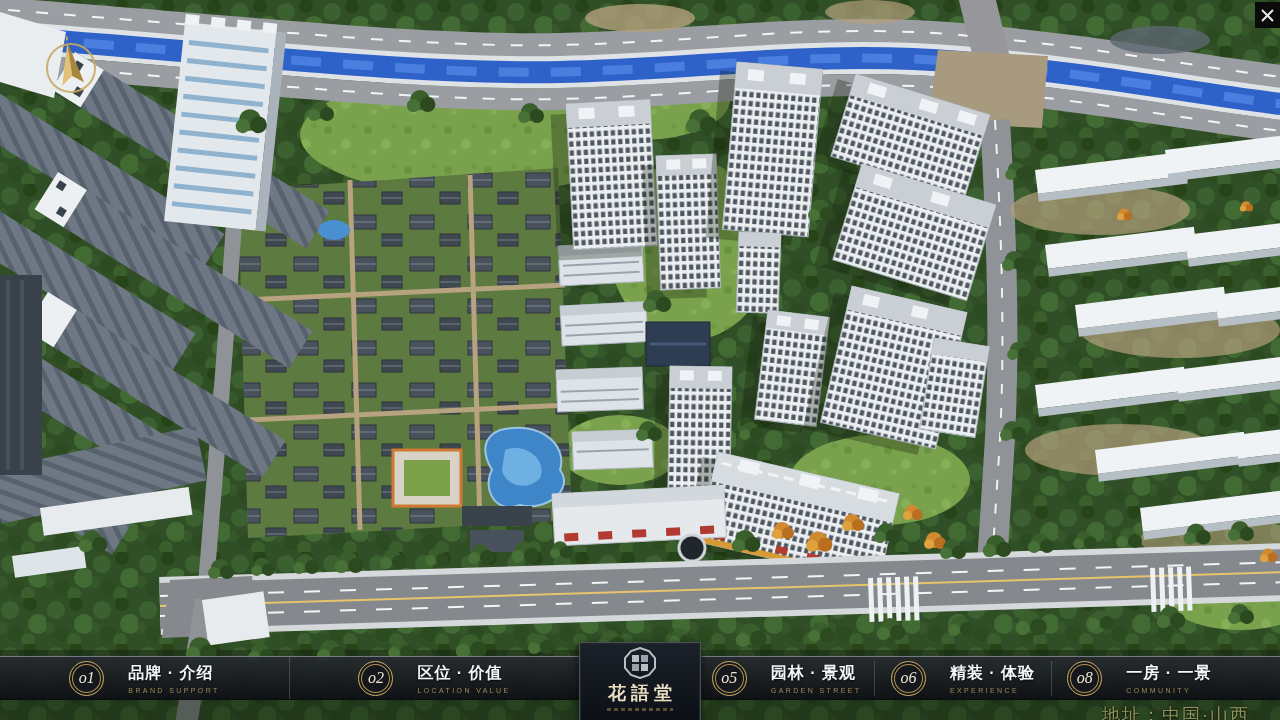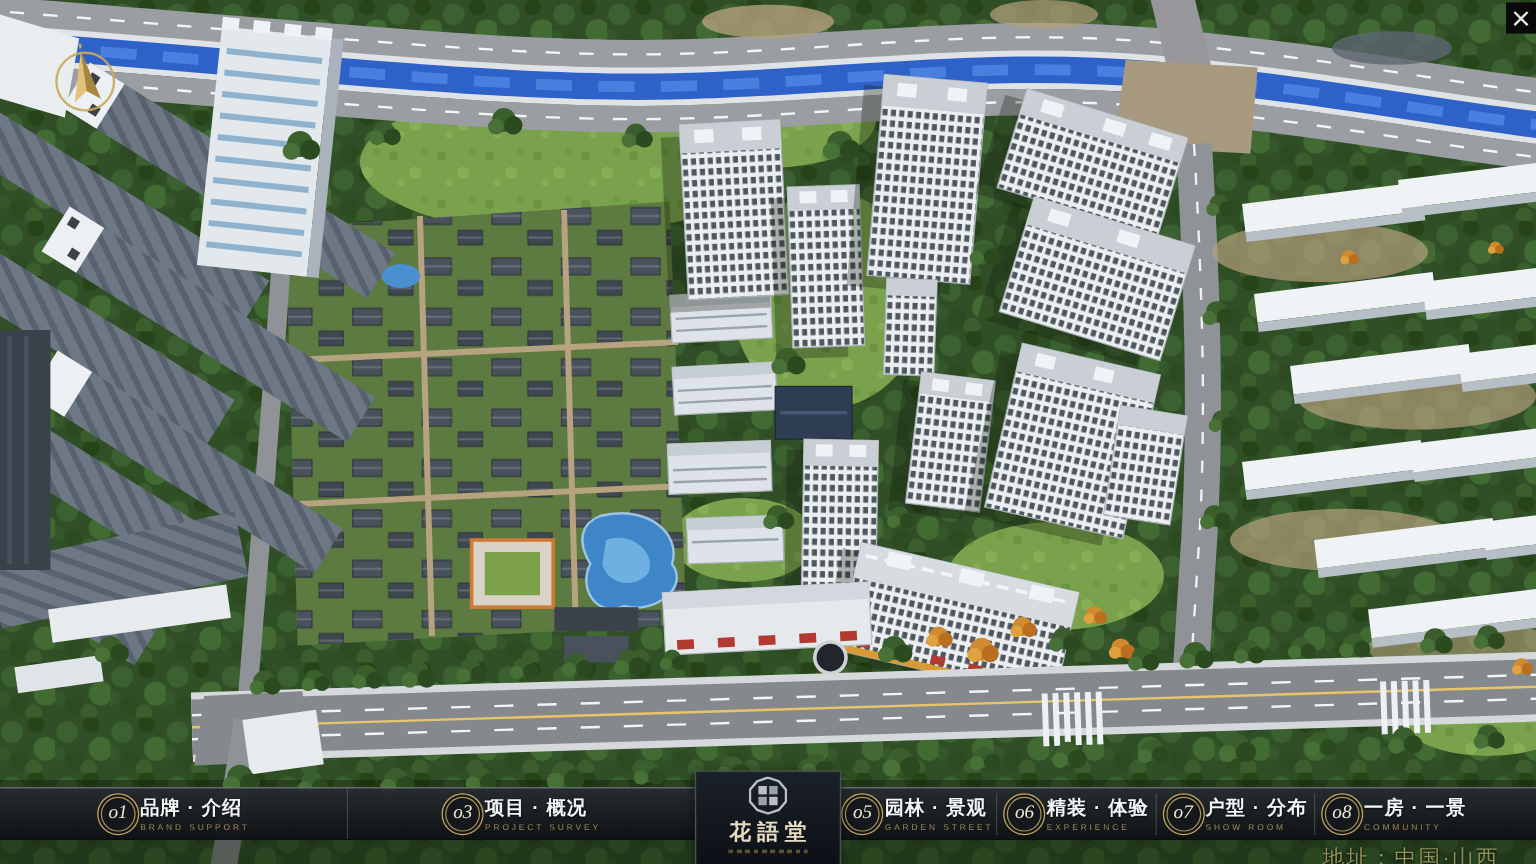--- a/index.html
+++ b/index.html
@@ -10,21 +10,21 @@
   
   .navbar{position:absolute;left:0;right:0;top:656px;height:44px;display:flex;
           background:linear-gradient(180deg,rgba(38,42,48,.92),rgba(14,16,20,.95));
           border-top:1px solid rgba(205,210,218,.55);
           border-bottom:1px solid rgba(0,0,0,.7);box-sizing:border-box;z-index:5;}
   .nav-group{display:flex;}
   .nav-group.left{width:579px;}
   .logo-gap{width:120px;}
   .nav-group.right{flex:1;align-items:center;}
   .nav-end{width:52px;border-left:1px solid rgba(165,172,182,.28);}
-  .nav-item{flex:1;display:flex;align-items:center;justify-content:center;gap:1px;
+  .nav-item{flex:1;display:flex;align-items:center;justify-content:center;gap:24px;
             border-left:1px solid rgba(165,172,182,.28);cursor:pointer;}
   .nav-item:first-child{border-left:none;}
   .badge{width:33px;height:33px;border-radius:50%;flex:0 0 auto;
          background:#14171b;border:1px solid #c9a961;
          box-shadow:inset 0 0 0 2px #14171b,inset 0 0 0 3px #b09452;
          color:#efe7d2;font-family:"Liberation Serif","DejaVu Serif",serif;
          font-style:italic;font-size:16px;display:flex;align-items:center;justify-content:center;}
   .nav-texts{display:flex;flex-direction:column;align-items:flex-start;}
   .zh{color:#f3f5f7;font-size:16px;font-weight:bold;letter-spacing:1px;
       text-shadow:0 1px 2px rgba(0,0,0,.8);white-space:nowrap;}
@@ -477,51 +477,44 @@
   <div class="navbar">
     <div class="nav-group left">
       <div class="nav-item">
         <div class="badge">o1</div>
         <div class="nav-texts">
           <span class="zh">品牌 · 介绍</span>
           <span class="en">BRAND SUPPORT</span>
         </div>
       </div>
       <div class="nav-item">
-        <div class="badge">o3</div>
+        <div class="badge">o2</div>
         <div class="nav-texts">
-          <span class="zh">项目 · 概况</span>
-          <span class="en">PROJECT SURVEY</span>
+          <span class="zh">区位 · 价值</span>
+          <span class="en">LOCATION VALUE</span>
         </div>
       </div>
     </div>
     <div class="logo-gap"></div>
     <div class="nav-group right">
       <div class="nav-item">
         <div class="badge">o5</div>
         <div class="nav-texts">
           <span class="zh">园林 · 景观</span>
           <span class="en">GARDEN STREET</span>
         </div>
       </div>
       <div class="nav-item">
         <div class="badge">o6</div>
         <div class="nav-texts">
           <span class="zh">精装 · 体验</span>
           <span class="en">EXPERIENCE</span>
         </div>
       </div>
       <div class="nav-item">
-        <div class="badge">o7</div>
-        <div class="nav-texts">
-          <span class="zh">户型 · 分布</span>
-          <span class="en">SHOW ROOM</span>
-        </div>
-      </div>
-      <div class="nav-item">
         <div class="badge">o8</div>
         <div class="nav-texts">
           <span class="zh">一房 · 一景</span>
           <span class="en">COMMUNITY</span>
         </div>
       </div>
       <div class="nav-end"></div>
     </div>
   </div>
 

